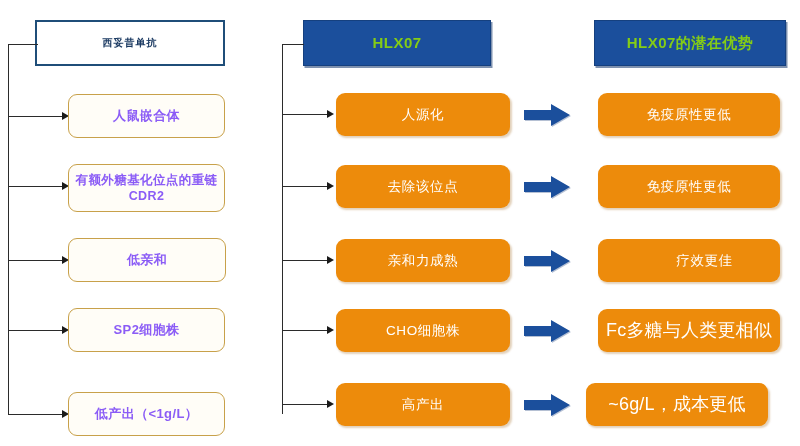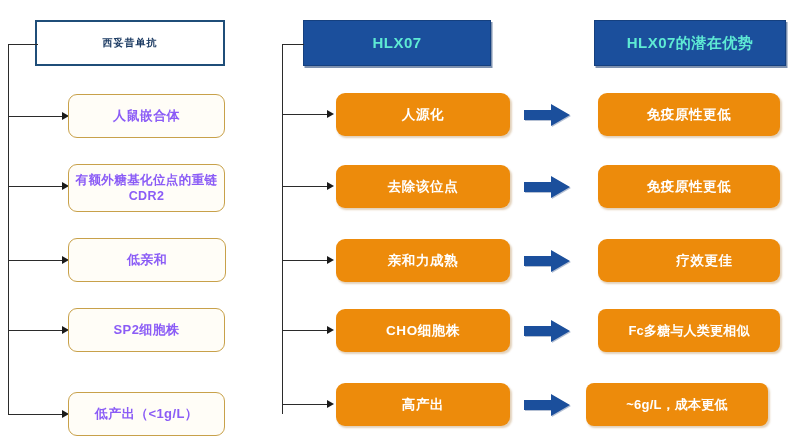--- a/index.html
+++ b/index.html
@@ -23,21 +23,21 @@
     display: flex;
     align-items: center;
     justify-content: center;
     text-align: center;
     line-height: 1.18;
   }
 
   
   .hdr {
     background: #1B4F9C;
-    color: #5eead4;
+    color: #84cc16;
     font-weight: bold;
     font-size: 15px;
     letter-spacing: 0.5px;
     border: 1px solid #15407f;
     box-shadow: 1.5px 2px 0 rgba(20,55,110,0.55);
   }
 
   
   .title-outline {
     background: #ffffff;
@@ -58,28 +58,28 @@
     border-radius: 9px;
     letter-spacing: 0.4px;
     padding: 0 6px;
   }
   .gold.two-line { font-size: 12.5px; line-height: 1.32; }
 
   
   .orange {
     background: #ED8B0B;
     color: #ffffff;
-    font-weight: bold;
+    font-weight: normal;
     font-size: 13.5px;
     border-radius: 9px;
     letter-spacing: 0.6px;
     box-shadow: 1.5px 2px 2px rgba(150,90,10,0.28);
     padding: 0 5px;
   }
-  .orange.small { font-size: 13px; letter-spacing: 0.2px; border-radius: 8px; }
+  .orange.small { font-size: 18px; letter-spacing: 0.2px; }
 
   
   .vline {
     position: absolute;
     width: 1px;
     background: #2b2b2b;
   }
   .hline {
     position: absolute;
     height: 1px;

